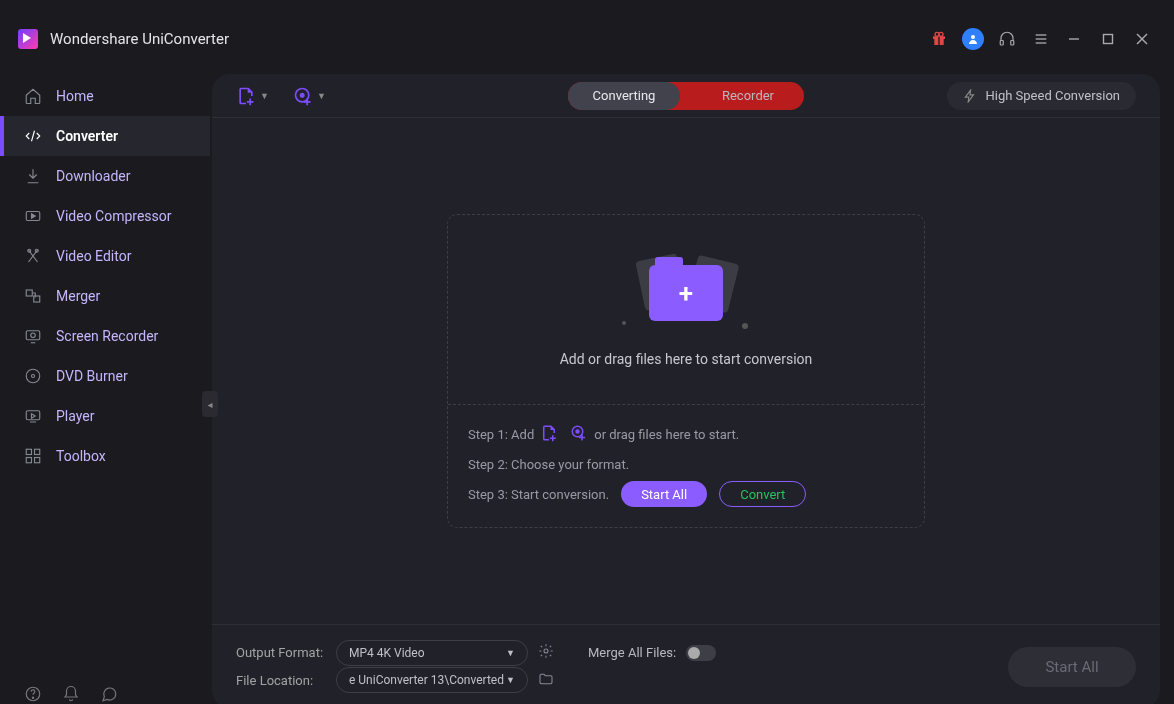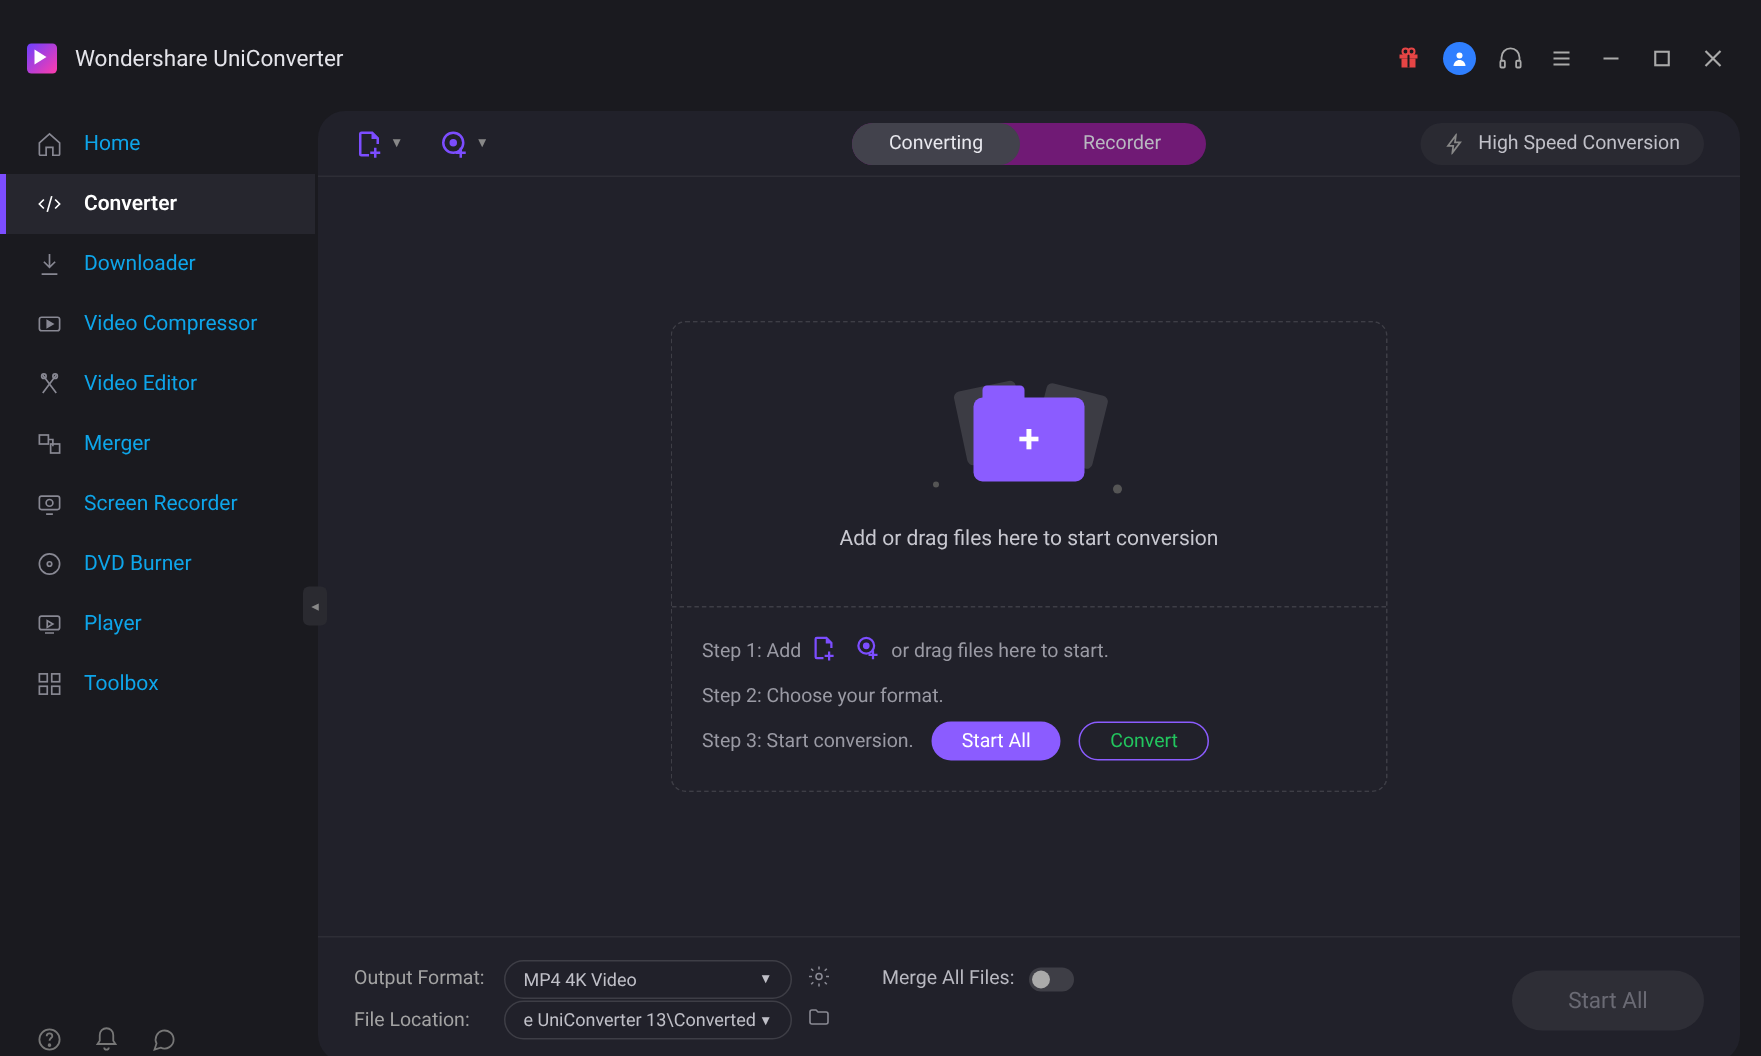--- a/index.html
+++ b/index.html
@@ -12,40 +12,40 @@
 .app-title { font-size:15px; color:#e4e4ea; }
 .title-spacer { flex:1; }
 .title-btn { width:26px; height:26px; display:flex; align-items:center; justify-content:center; margin-left:8px; cursor:pointer; color:#aaa; }
 .gift-icon svg { fill:#e64545; }
 .user-badge { width:22px; height:22px; border-radius:50%; background:#2f7fff; display:flex; align-items:center; justify-content:center; }
 .win-btn { width:28px; height:28px; display:flex; align-items:center; justify-content:center; cursor:pointer; margin-left:6px; color:#aaa; }
 
 
 .body-wrap { display:flex; height:calc(100% - 46px); }
 .sidebar { width:210px; padding-top:14px; position:relative; }
-.nav-item { height:40px; display:flex; align-items:center; padding-left:24px; cursor:pointer; color:#0ea5e9; font-size:14px; }
+.nav-item { height:40px; display:flex; align-items:center; padding-left:24px; cursor:pointer; color:#c4b5fd; font-size:14px; }
 .nav-item.active { background:#26262e; color:#fff; font-weight:600; position:relative; }
 .nav-item.active::before { content:""; position:absolute; left:0; top:0; bottom:0; width:4px; background:#7c4dff; }
 .nav-icon { width:18px; height:18px; margin-right:14px; flex-shrink:0; }
 .nav-icon svg { width:18px; height:18px; stroke:#888893; fill:none; stroke-width:1.5; }
 .nav-item.active .nav-icon svg { stroke:#fff; }
 .collapse-hndl { position:absolute; right:-8px; top:50%; width:16px; height:26px; background:#2a2a30; border-radius:4px; display:flex; align-items:center; justify-content:center; cursor:pointer; color:#888; font-size:10px; }
 .sidebar-footer { position:absolute; bottom:14px; left:24px; display:flex; gap:20px; }
 .sb-foot-icon { color:#777; cursor:pointer; }
 
 
 .main { flex:1; padding:12px 14px 12px 2px; display:flex; flex-direction:column; }
 .panel { flex:1; background:#21212a; border-radius:18px; display:flex; flex-direction:column; overflow:hidden; }
 
 
 .toolbar { height:44px; display:flex; align-items:center; padding:0 24px; border-bottom:1px solid #2e2e36; position:relative; }
 .tb-btn { display:flex; align-items:center; margin-right:24px; cursor:pointer; color:#7c4dff; }
 .tb-btn svg { width:20px; height:20px; }
 .caret { margin-left:4px; font-size:9px; color:#888; }
-.segmented { position:absolute; left:50%; transform:translateX(-50%); display:flex; background:#701a75; border-radius:14px; height:28px;gap:12px; }
+.segmented { position:absolute; left:50%; transform:translateX(-50%); display:flex; background:#b91c1c; border-radius:14px; height:28px;gap:12px; }
 .seg { width:112px; display:flex; align-items:center; justify-content:center; border-radius:14px; cursor:pointer; font-size:13px; }
 .seg.active { background:#42424c; color:#e8e8ee; }
 .hsc { margin-left:auto; display:flex; align-items:center; background:#2a2a32; border-radius:14px; height:28px; padding:0 16px; cursor:pointer; font-size:13px; color:#c0c0c8; }
 .hsc svg { width:14px; height:14px; margin-right:8px; stroke:#888;}
 
 
 .center { flex:1; display:flex; align-items:center; justify-content:center; }
 .drop-card { width:478px; border:1px dashed #3e3e46; border-radius:10px; overflow:hidden; }
 .drop-top { height:190px; display:flex; flex-direction:column; align-items:center; justify-content:center; border-bottom:1px dashed #3e3e46; }
 .folder-stack { position:relative; width:120px; height:80px; margin-bottom:18px; display:flex; align-items:center; justify-content:center;}

